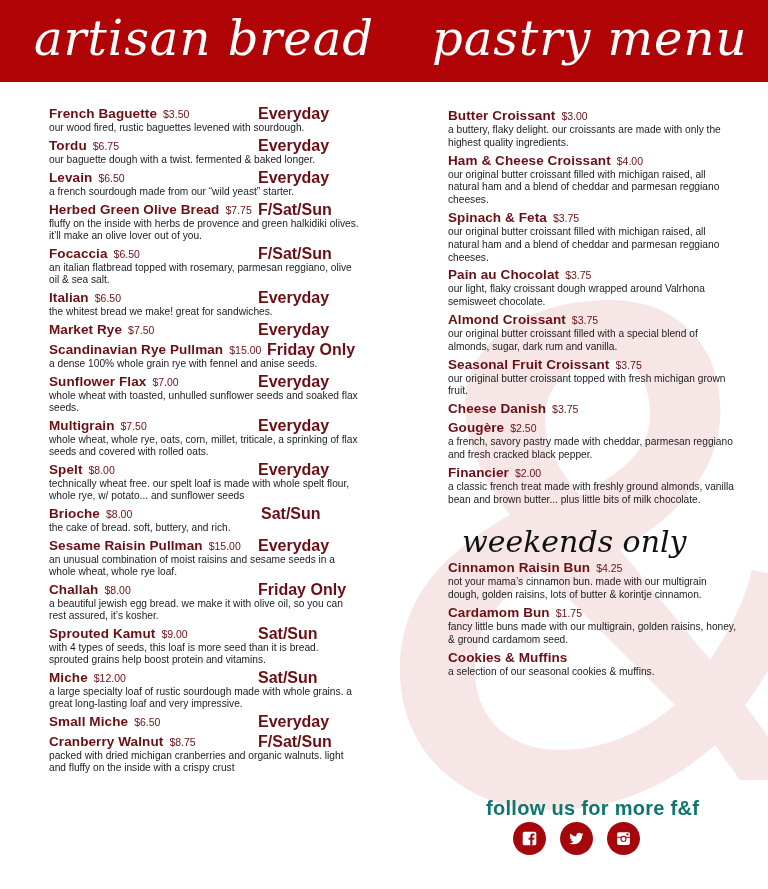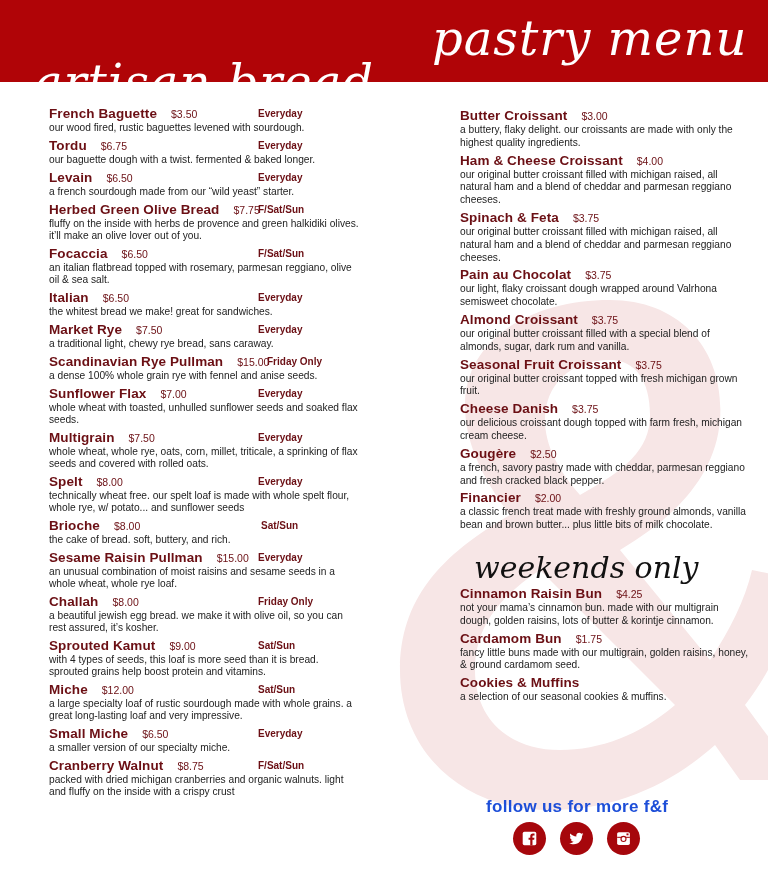--- a/index.html
+++ b/index.html
@@ -9,60 +9,60 @@
   .header {
     position: absolute; left: 0; top: 0; width: 768px; height: 82px;
     background: #b00407;
   }
   .header-title {
     position: absolute; top: 8px;
     font-family: "DejaVu Serif", serif; font-style: italic;
     color: #ffffff; font-size: 48px; letter-spacing: 1px; font-weight: normal;
     line-height: 60px;
   }
-  .header-title.left { left: 34px; margin-top: 44px; }
+  .header-title.left { left: 34px; }
   .header-title.right { left: 432px; }
 
   .watermark {
     position: absolute; left: 380px; top: 280px; width: 420px; height: 620px;
     pointer-events: none; z-index: 0;
   }
 
   .col { position: absolute; z-index: 1; }
   .col.bread { left: 49px; top: 106px; width: 310px; }
-  .col.pastry { left: 460px; top: 108px; width: 290px; }
+  .col.pastry { left: 448px; top: 108px; width: 290px; }
 
   .item { margin-bottom: 4px; }
   .item-head {
     display: flex; align-items: baseline; white-space: nowrap; line-height: 16px; text-align: right;
   }
   .item-name {
     color: #6b0f14; font-size: 13.5px; font-weight: bold; letter-spacing: 0.1px;
   }
   .item-price {
-    color: #6b0f14; font-size: 10.5px; margin-left: 14px;
+    color: #6b0f14; font-size: 10.5px; margin-left: 6px;
   }
   .item-days {
-    color: #6b0f14; font-size: 10px; font-weight: bold; position: absolute; left: 209px;
+    color: #6b0f14; font-size: 16px; font-weight: bold; position: absolute; left: 209px;
   }
   .col.bread .item { position: relative; }
   .item-desc {
     color: #222222; font-size: 10.2px; line-height: 12px;
   }
   .col.pastry .item-desc { line-height: 12.8px; }
   .col.pastry .item { margin-bottom: 3px; }
 
   .weekends {
     font-family: "DejaVu Serif", serif; font-style: italic;
     font-size: 30px; color: #111111; margin: 18px 0 0 14px; line-height: 36px;
   }
 
   .follow {
     position: absolute; left: 486px; top: 797px; z-index: 1;
-    color: #1d4ed8; font-size: 17px; font-weight: bold; letter-spacing: 0.3px;
+    color: #0f766e; font-size: 20px; font-weight: bold; letter-spacing: 0.3px;
   }
   .socials {
     position: absolute; left: 513px; top: 822px; z-index: 1; display: flex; gap: 14px;
   }
   .social {
     width: 33px; height: 33px; border-radius: 50%; background: #a6070c;
     display: flex; align-items: center; justify-content: center; cursor: pointer;
   }
   .social svg { width: 17px; height: 17px; }
 </style>
@@ -128,21 +128,20 @@
         <span class="item-days">Everyday</span>
       </div>
       <div class="item-desc">the whitest bread we make! great for sandwiches.</div>
     </div>
   <div class="item">
       <div class="item-head">
         <span class="item-name">Market Rye</span>
         <span class="item-price">$7.50</span>
         <span class="item-days">Everyday</span>
       </div>
-      <div class="item-desc">a traditional light, chewy rye bread, sans caraway.</div>
     </div>
   <div class="item">
       <div class="item-head">
         <span class="item-name">Scandinavian Rye Pullman</span>
         <span class="item-price">$15.00</span>
         <span class="item-days" style="left:218px">Friday Only</span>
       </div>
       <div class="item-desc">a dense 100% whole grain rye with fennel and anise seeds.</div>
     </div>
   <div class="item">
@@ -208,21 +207,20 @@
         <span class="item-days">Sat/Sun</span>
       </div>
       <div class="item-desc">a large specialty loaf of rustic sourdough made with whole grains. a great long-lasting loaf and very impressive.</div>
     </div>
   <div class="item">
       <div class="item-head">
         <span class="item-name">Small Miche</span>
         <span class="item-price">$6.50</span>
         <span class="item-days">Everyday</span>
       </div>
-      <div class="item-desc">a smaller version of our specialty miche.</div>
     </div>
   <div class="item">
       <div class="item-head">
         <span class="item-name">Cranberry Walnut</span>
         <span class="item-price">$8.75</span>
         <span class="item-days">F/Sat/Sun</span>
       </div>
       <div class="item-desc">packed with dried michigan cranberries and organic walnuts. light and fluffy on the inside with a crispy crust</div>
     </div>
 </div>
@@ -268,21 +266,20 @@
         <span class="item-name">Seasonal Fruit Croissant</span>
         <span class="item-price">$3.75</span>
       </div>
       <div class="item-desc">our original butter croissant topped with fresh michigan grown fruit.</div>
     </div>
   <div class="item">
       <div class="item-head">
         <span class="item-name">Cheese Danish</span>
         <span class="item-price">$3.75</span>
       </div>
-      <div class="item-desc">our delicious croissant dough topped with farm fresh, michigan cream cheese.</div>
     </div>
   <div class="item">
       <div class="item-head">
         <span class="item-name">Gougère</span>
         <span class="item-price">$2.50</span>
       </div>
       <div class="item-desc">a french, savory pastry made with cheddar, parmesan reggiano and fresh cracked black pepper.</div>
     </div>
   <div class="item">
       <div class="item-head">

